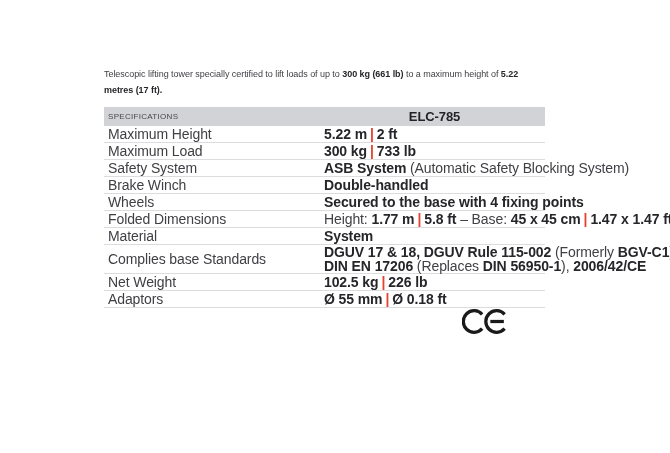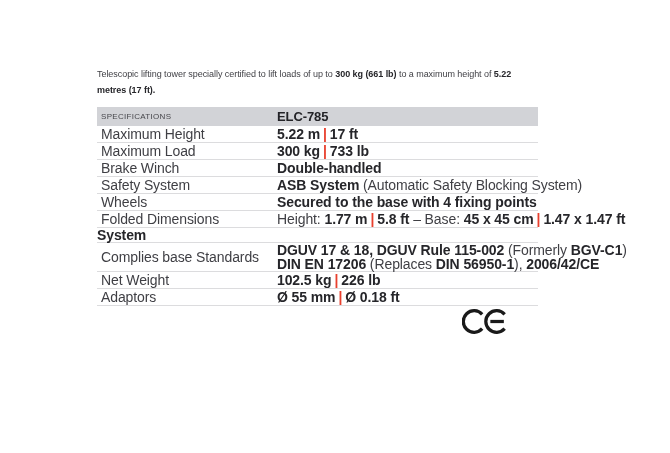--- a/index.html
+++ b/index.html
@@ -5,21 +5,21 @@
   html, body { margin: 0; padding: 0; }
   body {
     width: 670px; height: 453px;
     background: #ffffff;
     font-family: "Liberation Sans", "DejaVu Sans", sans-serif;
     position: relative;
     overflow: hidden;
   }
   .content {
     position: absolute;
-    left: 97px; top: 67px;
+    left: 104px; top: 67px;
     width: 441px;
   }
   .intro {
     font-size: 9px;
     line-height: 15.5px;
     letter-spacing: -0.05px;
     color: #3f3f44;
     margin: 0 0 9px 0;
   }
   .intro .b { color: #26262a; }
@@ -33,23 +33,24 @@
   .head-label {
     font-size: 8px;
     letter-spacing: 0.3px;
     color: #47474c;
   }
   .model {
     font-size: 13px;
     font-weight: 700;
     color: #232327;
     letter-spacing: -0.1px;
+    text-align: center;
   }
   .col1 {
-    width: 180px;
+    width: 220px;
     box-sizing: border-box;
     padding-left: 4px;
     flex: none;
   }
   .col2 { flex: 1; min-width: 0; }
   .row {
     display: flex;
     align-items: center;
     border-bottom: 1px solid #dcdcde;
     font-size: 14px;
@@ -83,54 +84,55 @@
 
   <div class="spec-table">
     <div class="thead">
       <div class="col1 head-label">SPECIFICATIONS</div>
       <div class="col2 model">ELC-785</div>
     </div>
     <div>
         <div class="row">
           <div class="col1 label">Maximum Height</div>
           <div class="col2 value">
-            <div class="vline"><span class="b">5.22 m</span><span class="sep">|</span><span class="b">17 ft</span></div>
+            <div class="vline"><span class="b">5.22 m</span><span class="sep">|</span><span class="b">2 ft</span></div>
           </div>
         </div>
         <div class="row">
           <div class="col1 label">Maximum Load</div>
           <div class="col2 value">
             <div class="vline"><span class="b">300 kg</span><span class="sep">|</span><span class="b">733 lb</span></div>
           </div>
         </div>
         <div class="row">
+          <div class="col1 label">Safety System</div>
+          <div class="col2 value">
+            <div class="vline"><span class="b">ASB System</span><span class="n"> (Automatic Safety Blocking System)</span></div>
+          </div>
+        </div>
+        <div class="row">
           <div class="col1 label">Brake Winch</div>
           <div class="col2 value">
             <div class="vline"><span class="b">Double-handled</span></div>
-          </div>
-        </div>
-        <div class="row">
-          <div class="col1 label">Safety System</div>
-          <div class="col2 value">
-            <div class="vline"><span class="b">ASB System</span><span class="n"> (Automatic Safety Blocking System)</span></div>
           </div>
         </div>
         <div class="row">
           <div class="col1 label">Wheels</div>
           <div class="col2 value">
             <div class="vline"><span class="b">Secured to the base with 4 fixing points</span></div>
           </div>
         </div>
         <div class="row">
           <div class="col1 label">Folded Dimensions</div>
           <div class="col2 value">
             <div class="vline"><span class="n">Height: </span><span class="b">1.77 m</span><span class="sep">|</span><span class="b">5.8 ft</span><span class="n"> – Base: </span><span class="b">45 x 45 cm</span><span class="sep">|</span><span class="b">1.47 x 1.47 ft</span></div>
           </div>
         </div>
         <div class="row">
+          <div class="col1 label">Material</div>
           <div class="col2 value">
             <div class="vline"><span class="b">System</span></div>
           </div>
         </div>
         <div class="row">
           <div class="col1 label">Complies base Standards</div>
           <div class="col2 value">
             <div class="vline"><span class="b">DGUV 17 &amp; 18, DGUV Rule 115-002</span><span class="n"> (Formerly </span><span class="b">BGV-C1</span><span class="n">)</span></div>
             <div class="vline"><span class="b">DIN EN 17206</span><span class="n"> (Replaces </span><span class="b">DIN 56950-1</span><span class="n">), </span><span class="b">2006/42/CE</span></div>
           </div>

